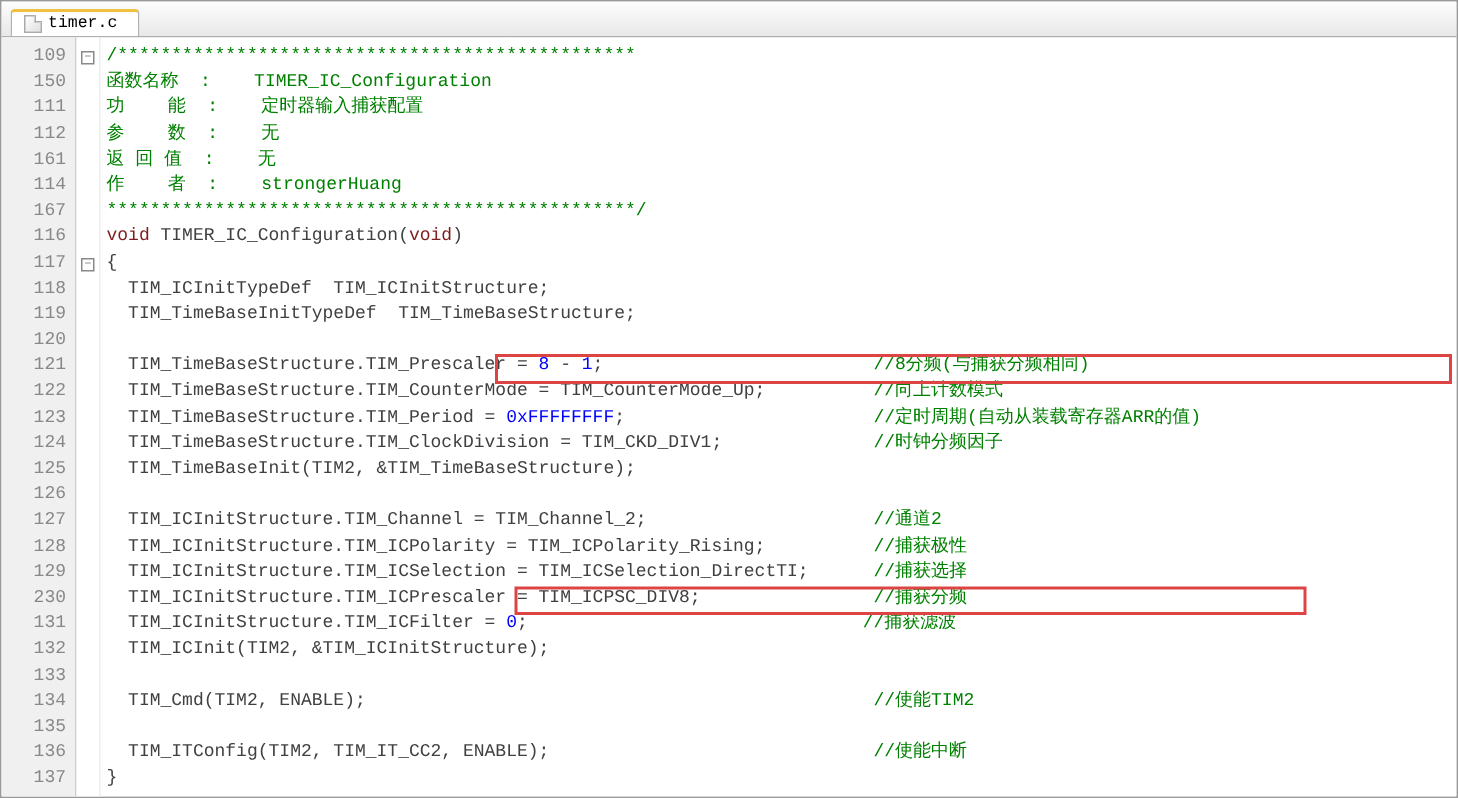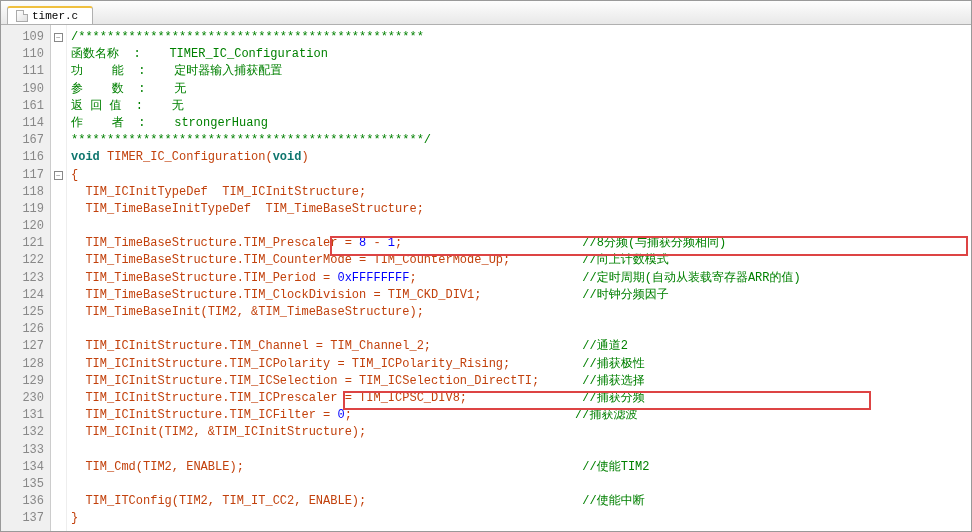--- a/index.html
+++ b/index.html
@@ -75,24 +75,24 @@
 }
 .code {
   flex: 1;
   line-height: 17.2px;
   padding-top: 4px;
   padding-left: 4px;
   white-space: pre;
   position: relative;
 }
 .c-comment { color: #008000; }
-.c-keyword { color: #0f766e; font-weight: bold; }
+.c-keyword { color: #7f1d1d; }
 .c-num { color: #0000ff; }
 .c-hex { color: #0000ff; }
-.c-ident { color: #c2410c; }
+.c-ident { color: #404040; }
 .line { height: 17.2px; }
 .gline { height: 17.2px; }
 .anno-box {
   position: absolute;
   border: 2px solid #d44;
   pointer-events: none;
 }
 </style>
 </head>
 <body>
@@ -100,23 +100,23 @@
 <div class="tab-bar">
   <div class="tab">
     <span class="file-icon"></span>
     <span>timer.c</span>
   </div>
 </div>
 
 <div class="editor">
   <div class="gutter" id="gutter">
       <div class="gline">109</div>
-      <div class="gline">110</div>
+      <div class="gline">150</div>
       <div class="gline">111</div>
-      <div class="gline">190</div>
+      <div class="gline">112</div>
       <div class="gline">161</div>
       <div class="gline">114</div>
       <div class="gline">167</div>
       <div class="gline">116</div>
       <div class="gline">117</div>
       <div class="gline">118</div>
       <div class="gline">119</div>
       <div class="gline">120</div>
       <div class="gline">121</div>
       <div class="gline">122</div>

